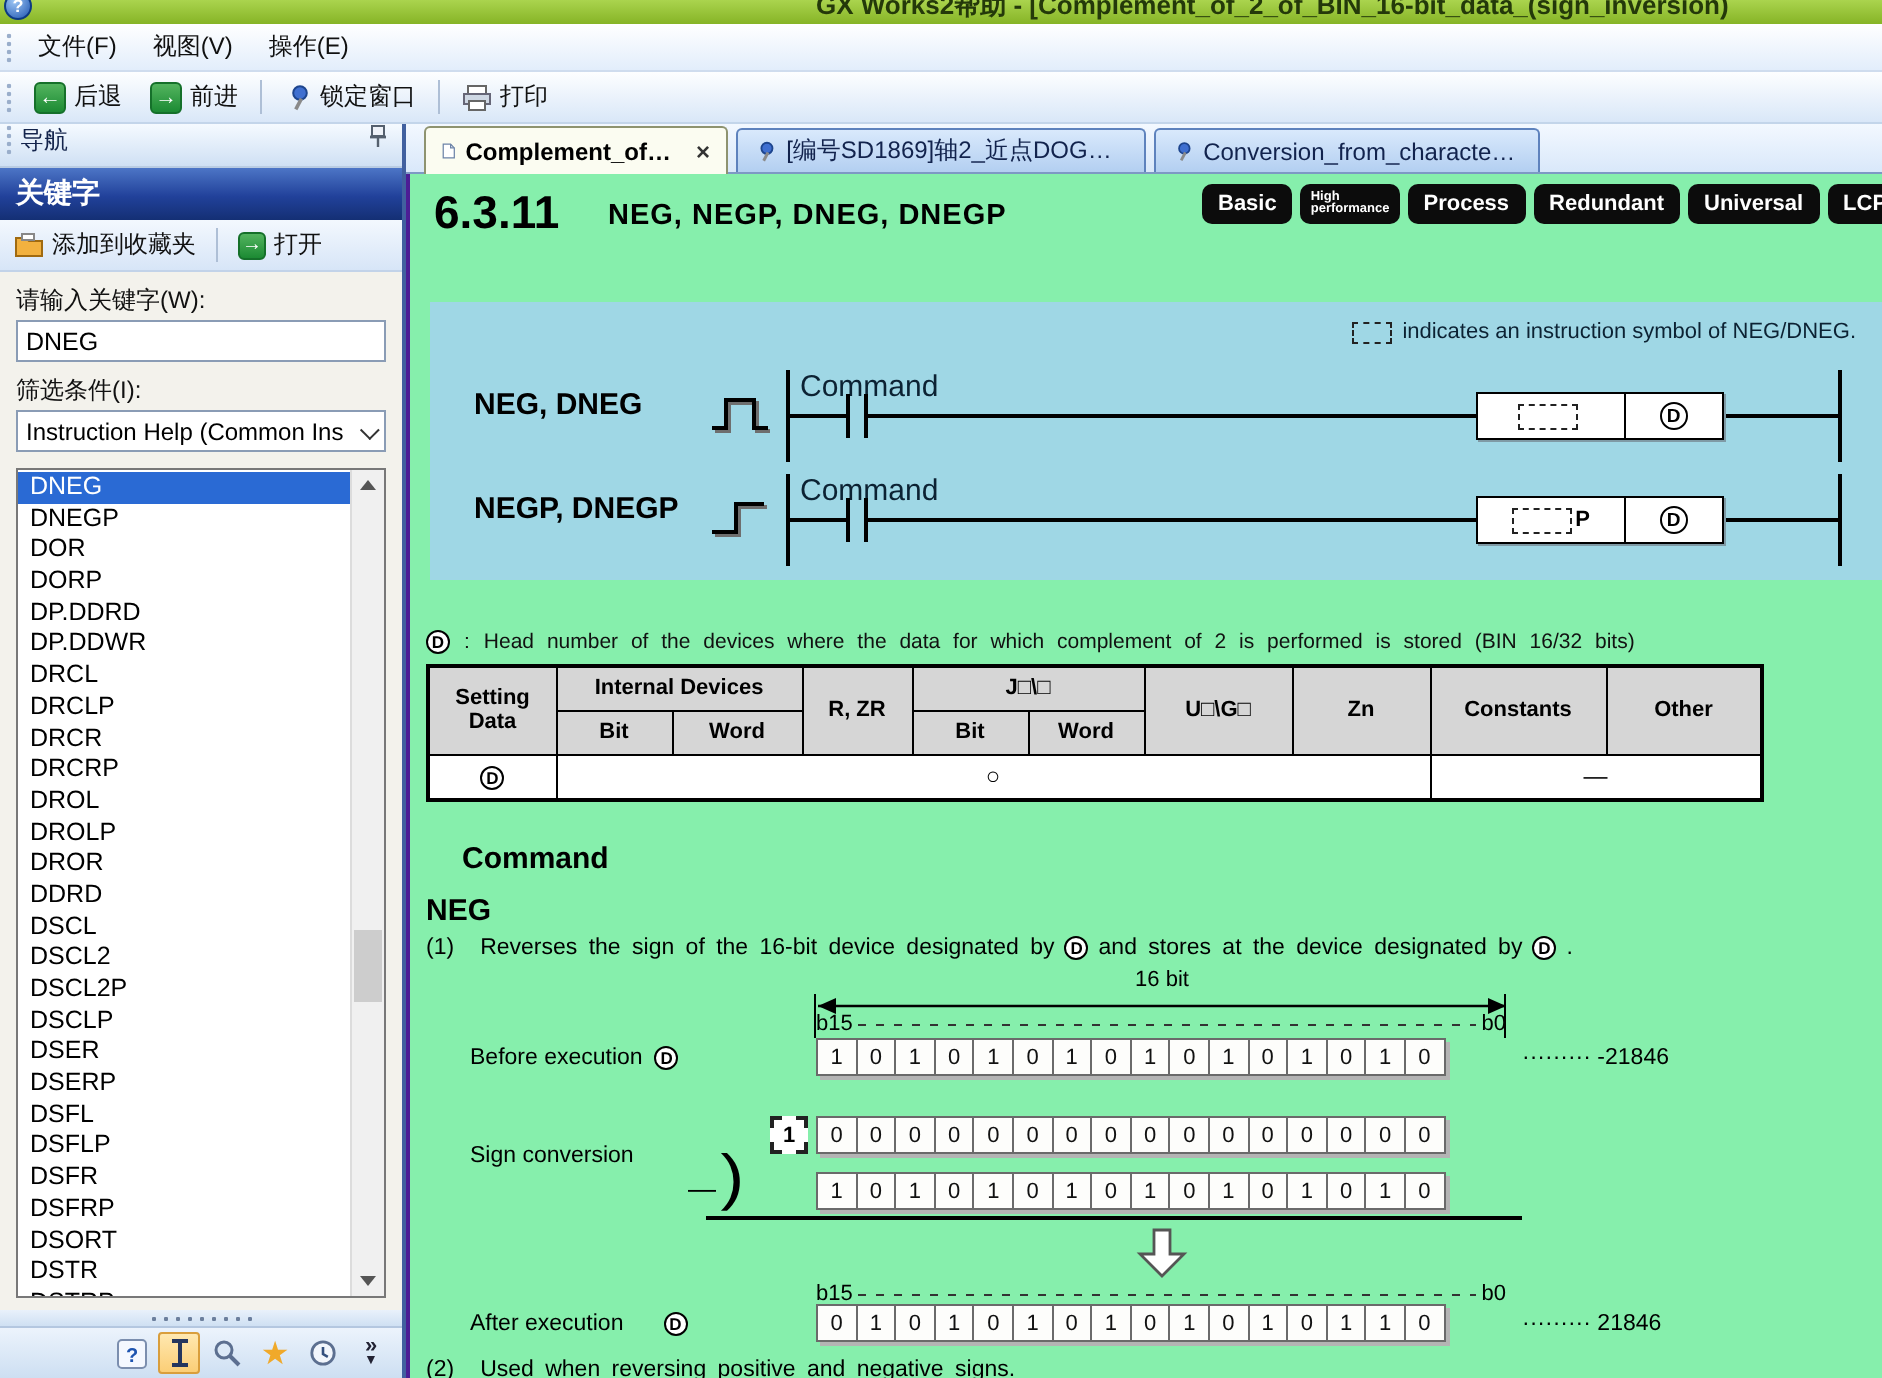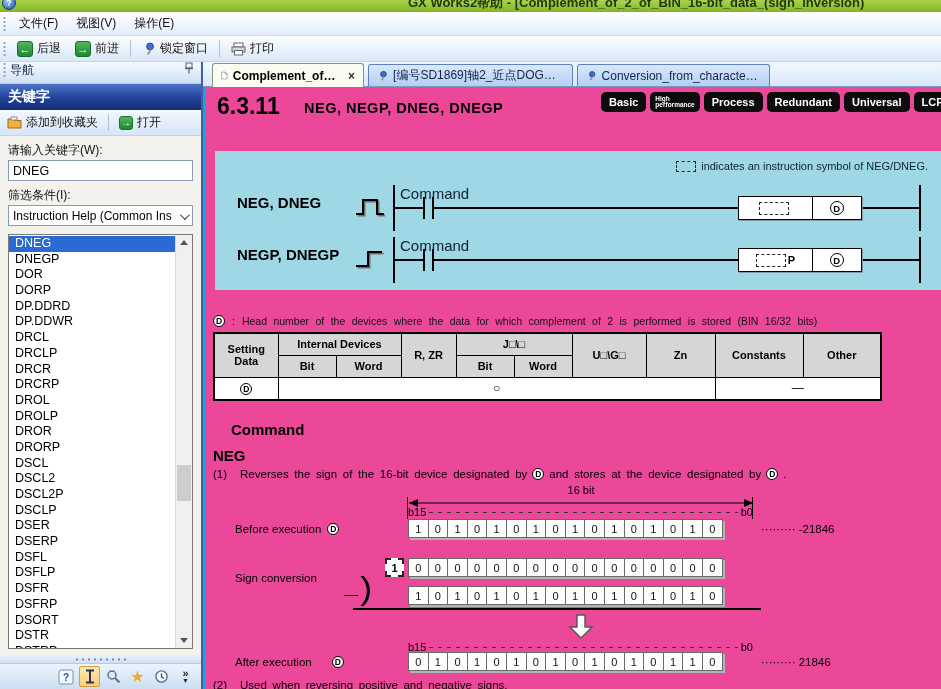--- a/index.html
+++ b/index.html
@@ -57,21 +57,21 @@
   .st-more .mini { font-size:7px; }
 
   
   .content-wrap { flex:1; display:flex; flex-direction:column; min-width:0; }
   .tabbar { height:25px; background:linear-gradient(#f3f8ff,#d9e8fa); border-bottom:1px solid #7d99c4; display:flex; align-items:flex-end; padding-left:9px; gap:4px; }
   .tab { height:22px; display:flex; align-items:center; gap:5px; padding:0 8px; font-size:12px; color:#12234d; border:1px solid #5e82bd; border-bottom:none; border-radius:3px 3px 0 0; background:linear-gradient(#d9e9fc,#b3cff1); white-space:nowrap; overflow:hidden; flex:none; }
   .tab.active { height:24px; margin-bottom:-1px; background:#fbfcf1; border-color:#8e9370; font-weight:bold; color:#000; z-index:2; }
   .tab-close { font-size:12px; font-weight:bold; color:#333; margin-left:4px; }
 
   
-  .content { flex:1; position:relative; background:#ec4899; border-left:2px solid #0ea5e9; overflow:hidden;text-decoration:underline; }
+  .content { flex:1; position:relative; background:#86efac; border-left:2px solid #4c1d95; overflow:hidden;text-decoration:underline; }
   .abs { position:absolute; }
   .sec-num { left:12px; top:6px; font-size:23px; font-weight:bold; color:#000; }
   .sec-title { left:99px; top:13px; font-size:14.5px; font-weight:bold; letter-spacing:0.5px; color:#000; }
   .badges { left:396px; top:5px; display:flex; gap:4px; }
   .badge { background:#0c0c0c; color:#fff; border-radius:5px; height:20px; padding:0 8px; display:flex; align-items:center; justify-content:center; font-size:11px; font-weight:bold; }
   .badge-2l { flex-direction:column; align-items:flex-start; justify-content:center; line-height:6.5px; font-size:6.5px; padding:0 5px; }
 
   .teal-box { left:10px; top:64px; width:743px; height:139px; background:#9fd7e5; }
   .teal-note { position:absolute; right:30px; top:9px; display:flex; align-items:center; gap:5px; font-size:11px; color:#0c2233; }
   .dash-rect { width:20px; height:11px; border:1px dashed #222; background:transparent; flex:none; }
@@ -219,21 +219,21 @@
               <div class="list-item">DORP</div>
               <div class="list-item">DP.DDRD</div>
               <div class="list-item">DP.DDWR</div>
               <div class="list-item">DRCL</div>
               <div class="list-item">DRCLP</div>
               <div class="list-item">DRCR</div>
               <div class="list-item">DRCRP</div>
               <div class="list-item">DROL</div>
               <div class="list-item">DROLP</div>
               <div class="list-item">DROR</div>
-              <div class="list-item">DRORP</div>
+              <div class="list-item">DDRD</div>
               <div class="list-item">DSCL</div>
               <div class="list-item">DSCL2</div>
               <div class="list-item">DSCL2P</div>
               <div class="list-item">DSCLP</div>
               <div class="list-item">DSER</div>
               <div class="list-item">DSERP</div>
               <div class="list-item">DSFL</div>
               <div class="list-item">DSFLP</div>
               <div class="list-item">DSFR</div>
               <div class="list-item">DSFRP</div>

